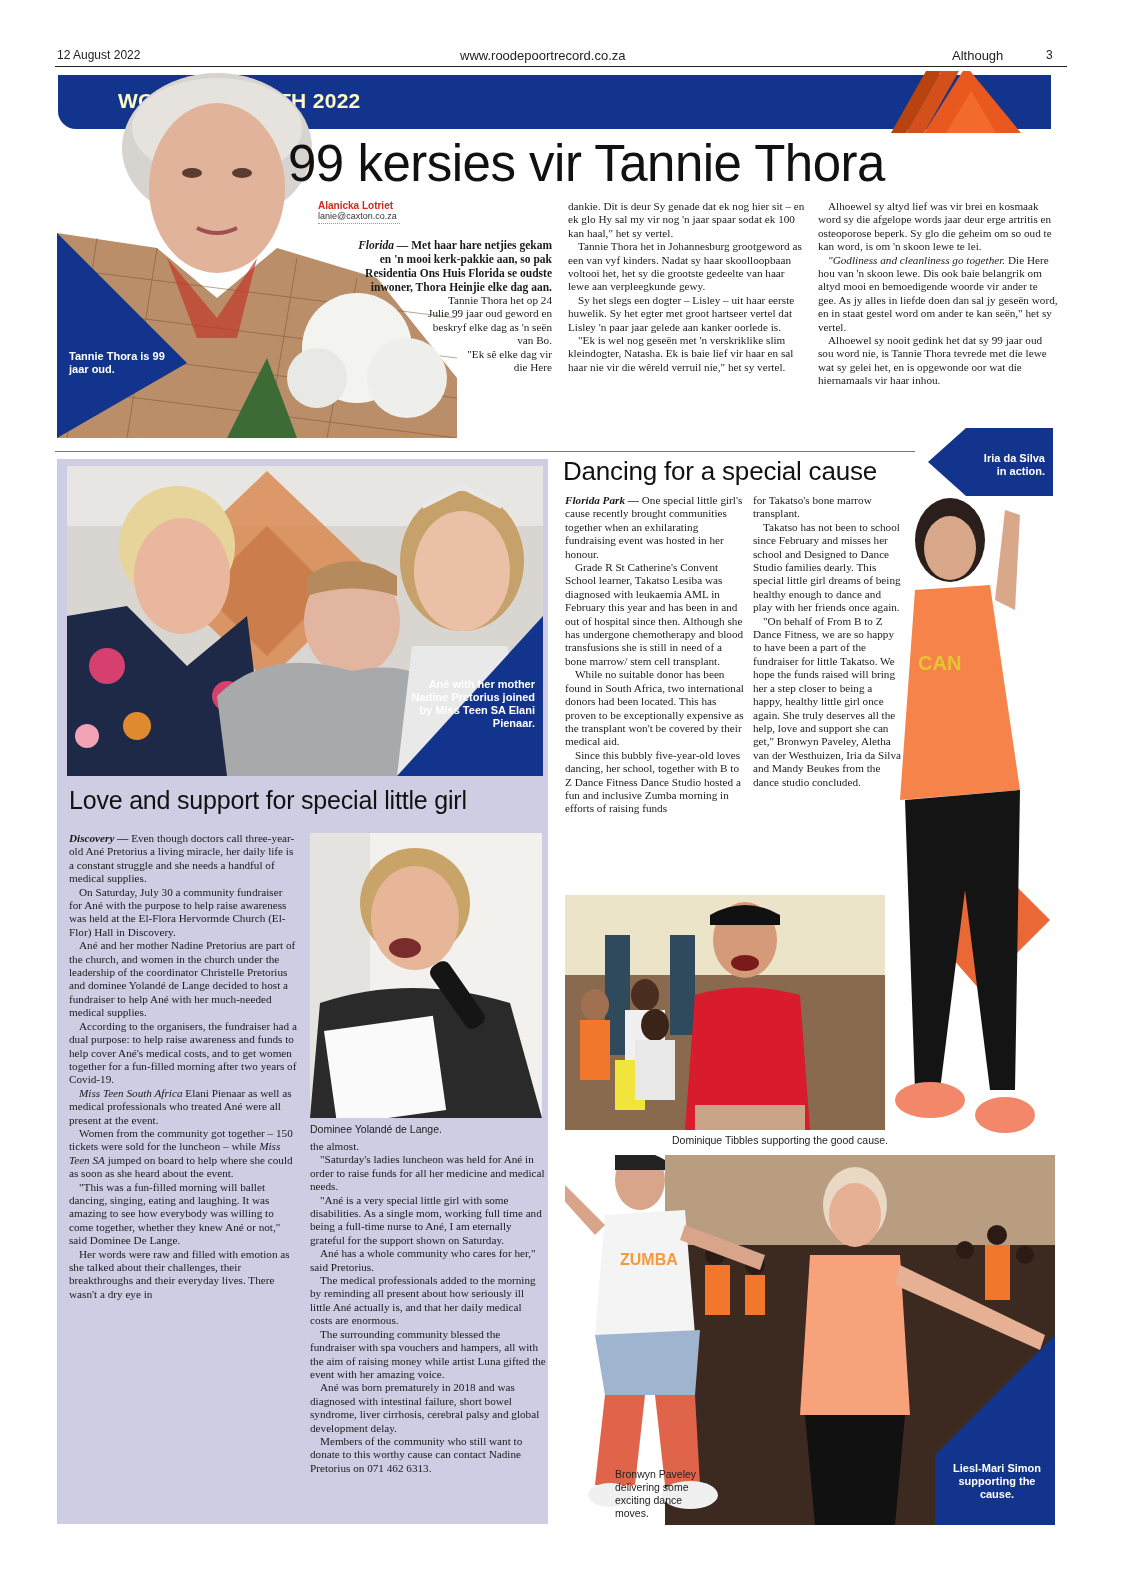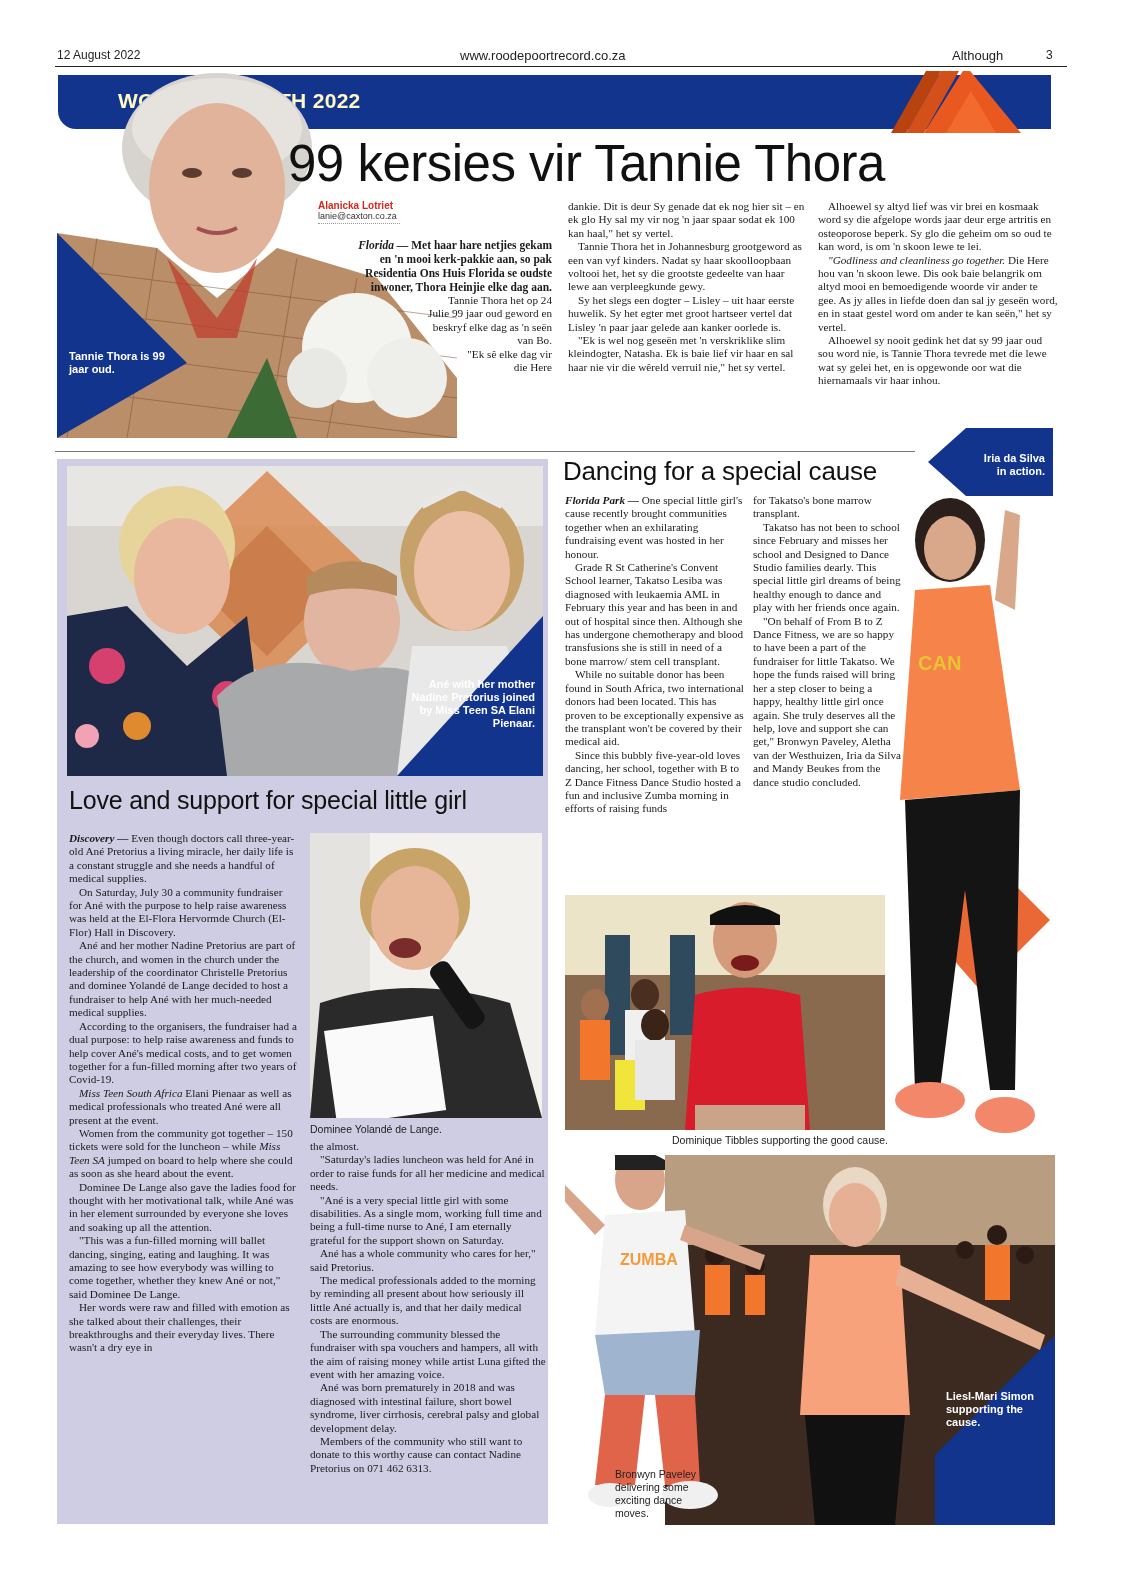--- a/index.html
+++ b/index.html
@@ -158,21 +158,20 @@
 
 <div class="abs h2" style="left:69px; top:786px;">Love and support for special little girl</div>
 
 <div class="abs body-text" style="left:69px; top:832px; width:228px;">
   <p class="noindent"><i class="lead-bold">Discovery —</i><span> Even though doctors call three-year-old Ané Pretorius a living miracle, her daily life is a constant struggle and she needs a handful of medical supplies.</span></p>
   <p>On Saturday, July 30 a community fundraiser for Ané with the purpose to help raise awareness was held at the El-Flora Hervormde Church (El-Flor) Hall in Discovery.</p>
   <p>Ané and her mother Nadine Pretorius are part of the church, and women in the church under the leadership of the coordinator Christelle Pretorius and dominee Yolandé de Lange decided to host a fundraiser to help Ané with her much-needed medical supplies.</p>
   <p>According to the organisers, the fundraiser had a dual purpose: to help raise awareness and funds to help cover Ané's medical costs, and to get women together for a fun-filled morning after two years of Covid-19.</p>
   <p><i>Miss Teen South Africa</i><span> Elani Pienaar as well as medical professionals who treated Ané were all present at the event.</span></p>
   <p><span>Women from the community got together – 150 tickets were sold for the luncheon – while </span><i>Miss Teen SA</i><span> jumped on board to help where she could as soon as she heard about the event.</span></p>
-  <p>Dominee De Lange also gave the ladies food for thought with her motivational talk, while Ané was in her element surrounded by everyone she loves and soaking up all the attention.</p>
   <p>"This was a fun-filled morning will ballet dancing, singing, eating and laughing. It was amazing to see how everybody was willing to come together, whether they knew Ané or not," said Dominee De Lange.</p>
   <p>Her words were raw and filled with emotion as she talked about their challenges, their breakthroughs and their everyday lives. There wasn't a dry eye in</p>
 </div>
 
 <div class="abs photo-dominee">
   <svg width="232" height="285" viewBox="0 0 232 285">
     <rect width="232" height="285" fill="#f2f1ee"></rect>
     <rect x="0" y="0" width="60" height="285" fill="#e4e3e0"></rect>
     <ellipse cx="105" cy="70" rx="55" ry="55" fill="#c9a468"></ellipse>
     <ellipse cx="105" cy="85" rx="44" ry="52" fill="#e7b598"></ellipse>
@@ -286,13 +285,13 @@
     <ellipse cx="290" cy="50" rx="32" ry="38" fill="#e8d8c4"></ellipse>
     <ellipse cx="290" cy="60" rx="26" ry="32" fill="#e6b095"></ellipse>
     <path d="M245 100 L335 100 L345 260 L235 260 Z" fill="#f7a27a"></path>
     <path d="M240 260 L340 260 L330 370 L250 370 Z" fill="#111"></path>
     <path d="M335 110 L480 180 L475 195 L330 130 Z" fill="#e6b095"></path>
 
     <polygon points="490,180 490,370 370,370 370,300" fill="#13348c"></polygon>
   </svg>
 </div>
 <div class="abs small-cap" style="left:578px; top:1468px; width:90px; line-height:13px;margin-left:37px;">Bronwyn Paveley delivering some exciting dance moves.</div>
-<div class="abs caption-box" style="left:946px; top:1390px; width:102px; text-align:left; background:transparent;">Liesl-Mari Simon supporting the cause.</div>
+<div class="abs caption-box" style="left:946px; top:1462px; width:102px; text-align:center; background:transparent;">Liesl-Mari Simon supporting the cause.</div>
 
 </body></html>

